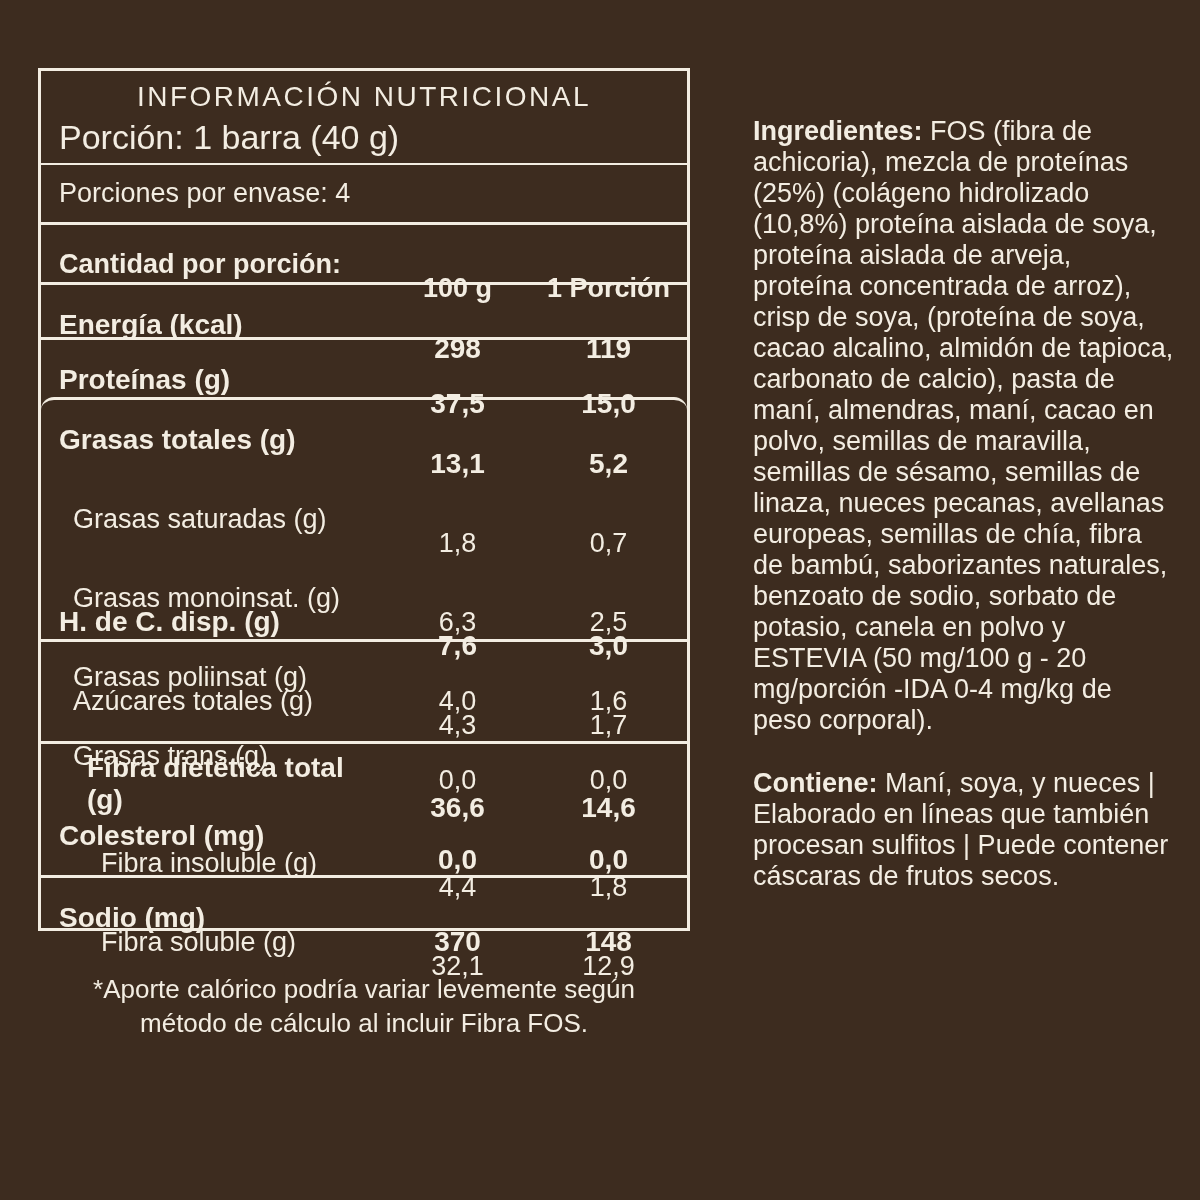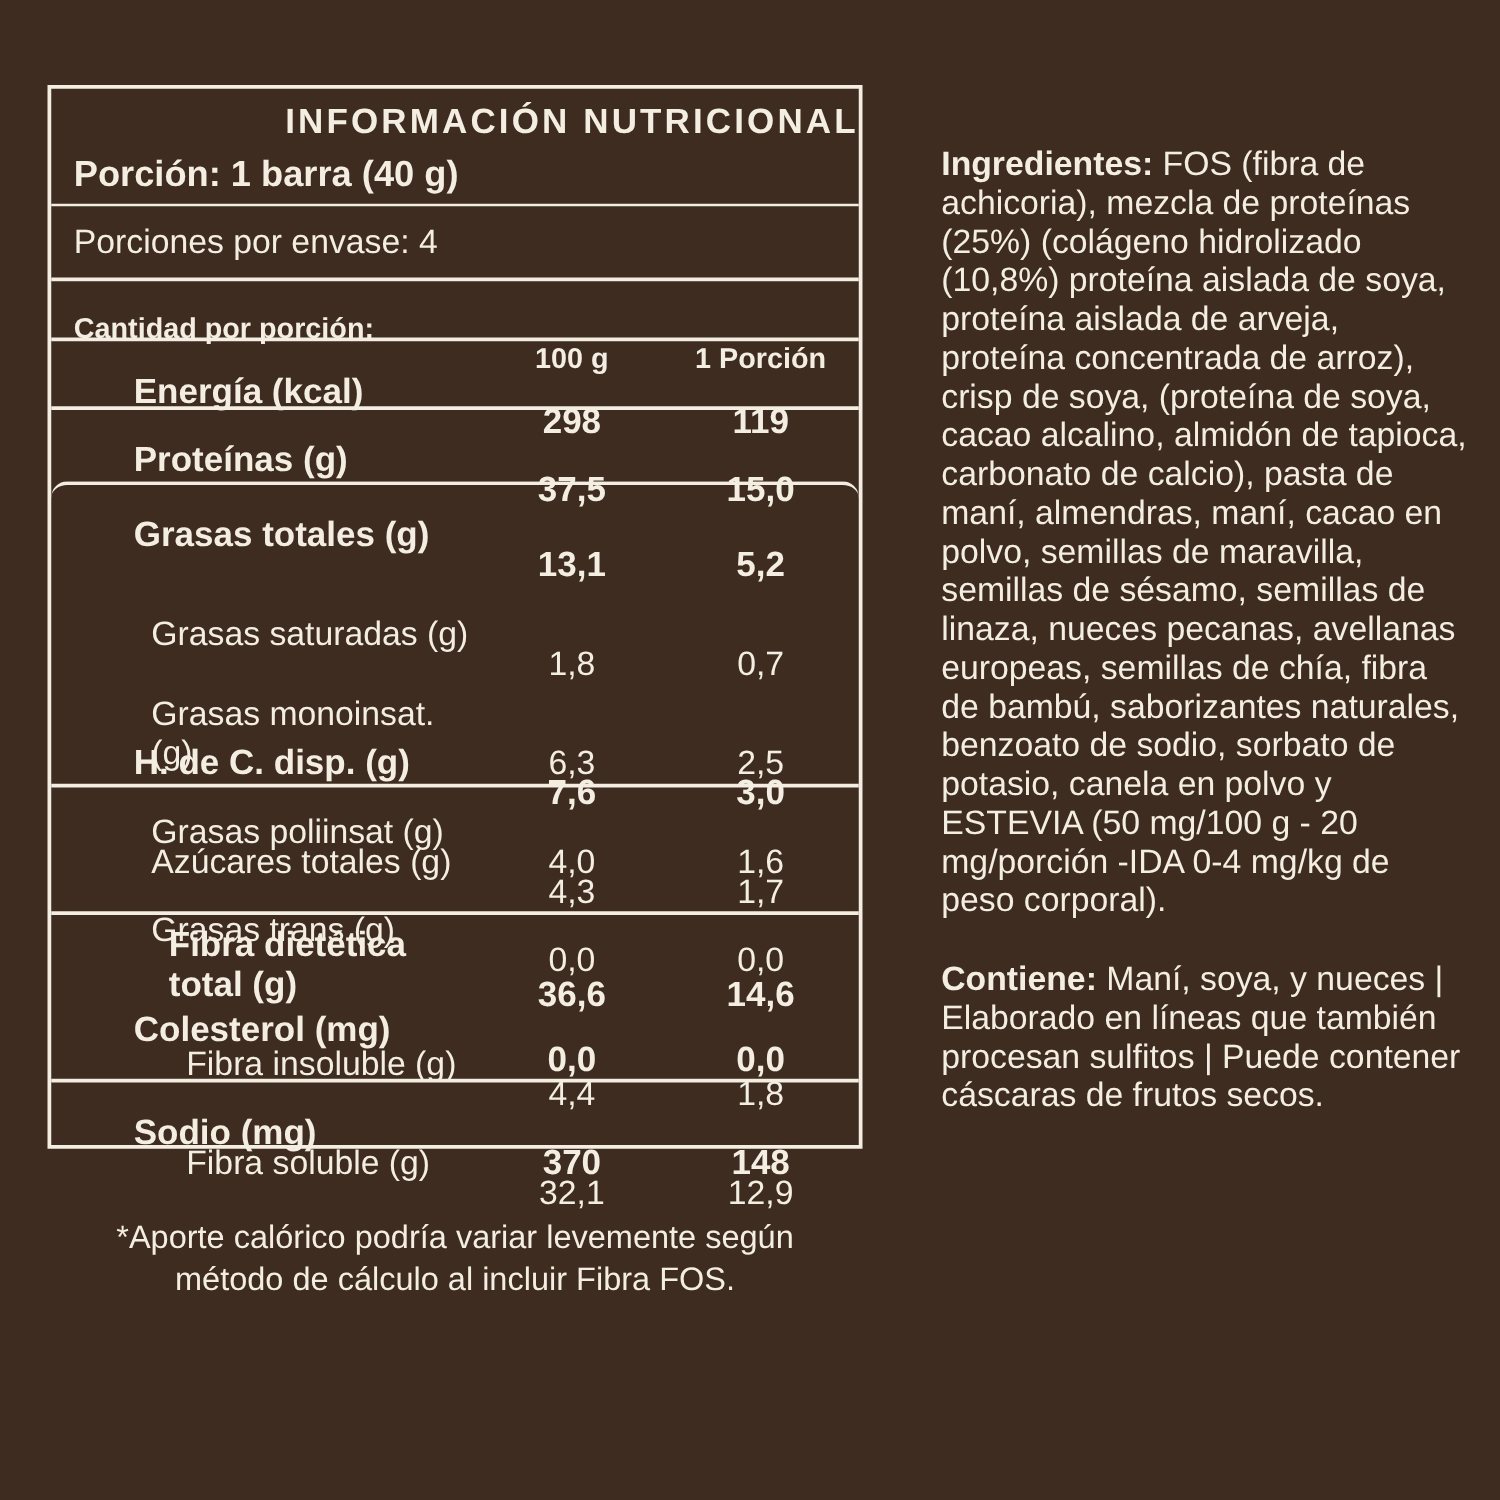--- a/index.html
+++ b/index.html
@@ -22,48 +22,47 @@
     display:flex;
     flex-direction:column;
   }
   .t-header{
     height:92px;
     display:flex;flex-direction:column;justify-content:space-between;
     padding:10px 0 6px 0;
     box-sizing:border-box;
   }
   .t-title{
-    text-align:right;
-    font-weight:700;
+    text-align:center;
+    font-weight:400;
     font-size:28px;
     letter-spacing:2.5px;
   }
   .t-serving{
-    font-size:29px;
+    font-size:34px;
     padding-left:18px;
-    font-weight:bold;
   }
   .t-row-simple{
     border-top:2px solid #f3ede2;
     height:59px;
     display:flex;align-items:center;
     font-size:27px;
     padding-left:18px;
     box-sizing:border-box;
   }
   .t-cols{
     display:grid;
     grid-template-columns:1fr 145px 157px;
     align-items:center;
   }
   .t-colhead{
     border-top:3px solid #f3ede2;
-    height:48px;
+    height:60px;
     font-weight:700;
-    font-size:23px;
+    font-size:27px;
     box-sizing:border-box;
   }
   .t-colhead .c0{padding-left:18px;}
   .c1,.c2{text-align:center;margin-top:48px;}
 
   .section{
     border-top:3px solid #f3ede2;
     display:flex;
     flex-direction:column;
     justify-content:space-evenly;
@@ -75,21 +74,21 @@
   .section:nth-child(4){height:102px;justify-content:flex-end;}
   .section:nth-child(5){height:134px;padding-left:28px;}
   .section:nth-child(6){height:53px;}
 
   .row{
     display:grid;
     grid-template-columns:1fr 145px 157px;
     align-items:center;
     font-size:27px;
   }
-  .row .cell.c0{padding-left:18px;margin-left:48px;}
+  .row .cell.c0{padding-left:18px;}
   .row.indent .cell.c0{padding-left:32px;}
   .row.bold{font-weight:700;font-size:28px;}
 
   
   .footnote{
     position:absolute;
     left:84px; top:972px;
     width:560px;
     text-align:center;
     font-size:26px;

